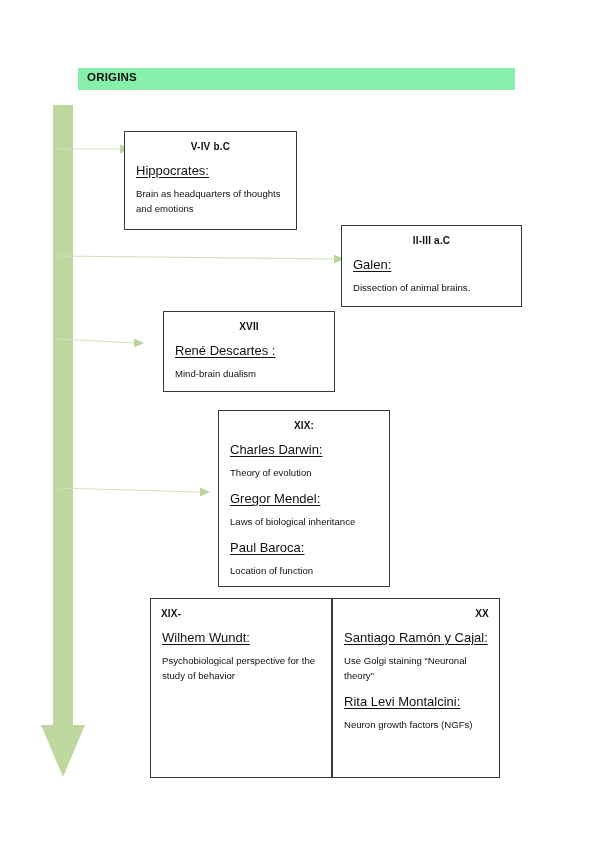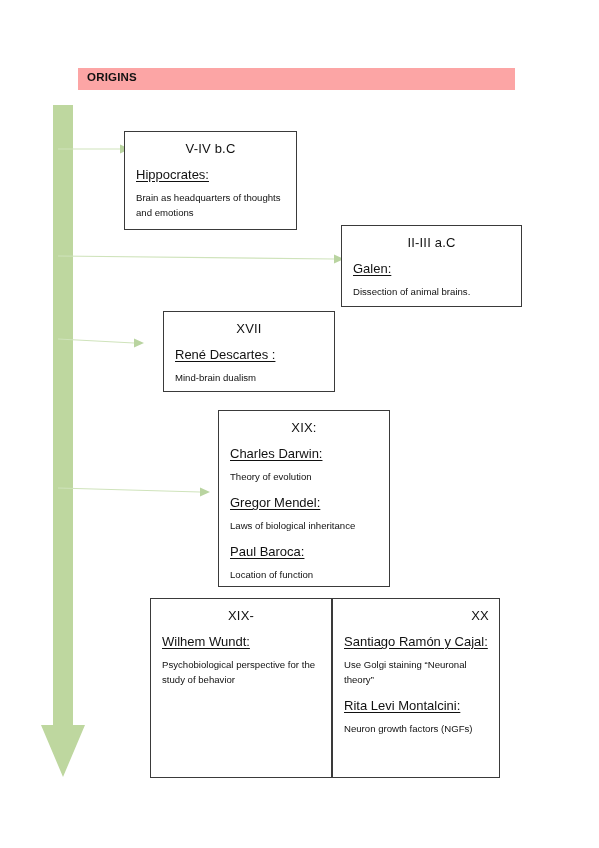--- a/index.html
+++ b/index.html
@@ -19,21 +19,21 @@
     overflow: hidden;
   }
 
   
   #origins-banner {
     position: absolute;
     left: 78px;
     top: 68px;
     width: 437px;
     height: 22px;
-    background: #fca5a5;
+    background: #86efac;
   }
   #origins-banner .banner-label {
     position: absolute;
     left: 9px;
     top: 3px;
     font-size: 11.5px;
     font-weight: bold;
     letter-spacing: 0.2px;
     color: #111111;
   }
@@ -54,28 +54,28 @@
 
   
   .event-box {
     position: absolute;
     box-sizing: border-box;
     border: 1.3px solid #3a3a3a;
     background: #ffffff;
   }
   .event-box .box-era {
     display: block;
-    font-size: 13px;
-    font-weight: normal;
+    font-size: 10px;
+    font-weight: bold;
     color: #111111;
     text-align: center;
     margin: 9px 10px 0 10px;
     letter-spacing: 0.2px;
   }
-  .event-box .box-era.align-right { text-align: center; }
+  .event-box .box-era.align-right { text-align: left; }
   .event-box .box-era.align-left  { text-align: right; }
   .event-box .entries {
     margin: 9px 11px 0 11px;
   }
   .event-box .entry { margin-bottom: 9px; }
   .event-box .entry:last-child { margin-bottom: 0; }
   .event-box .person {
     display: inline-block;
     font-size: 13px;
     color: #111111;

